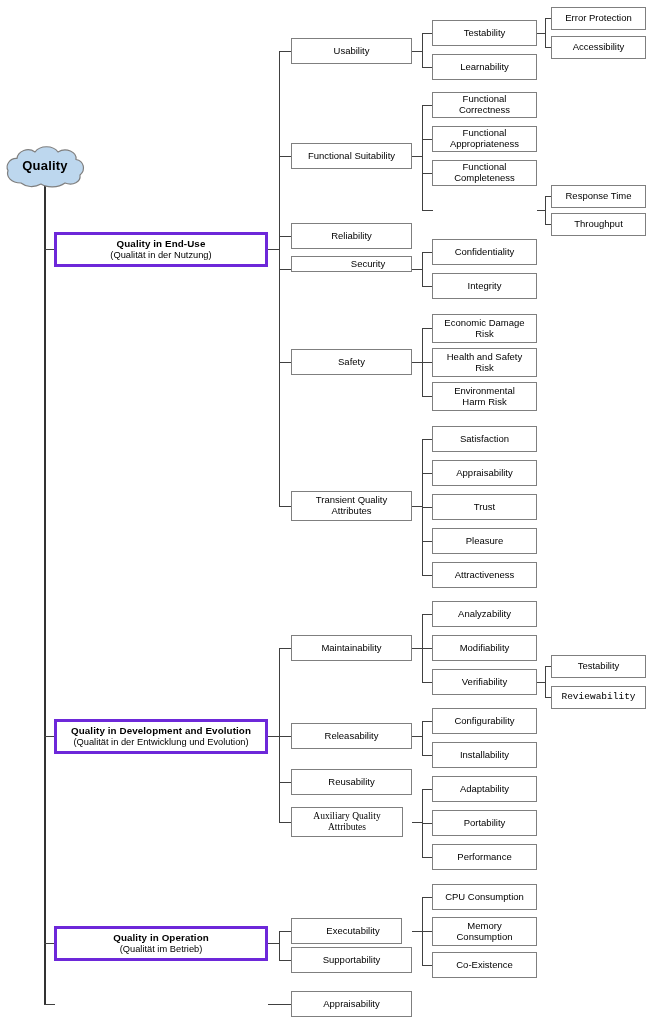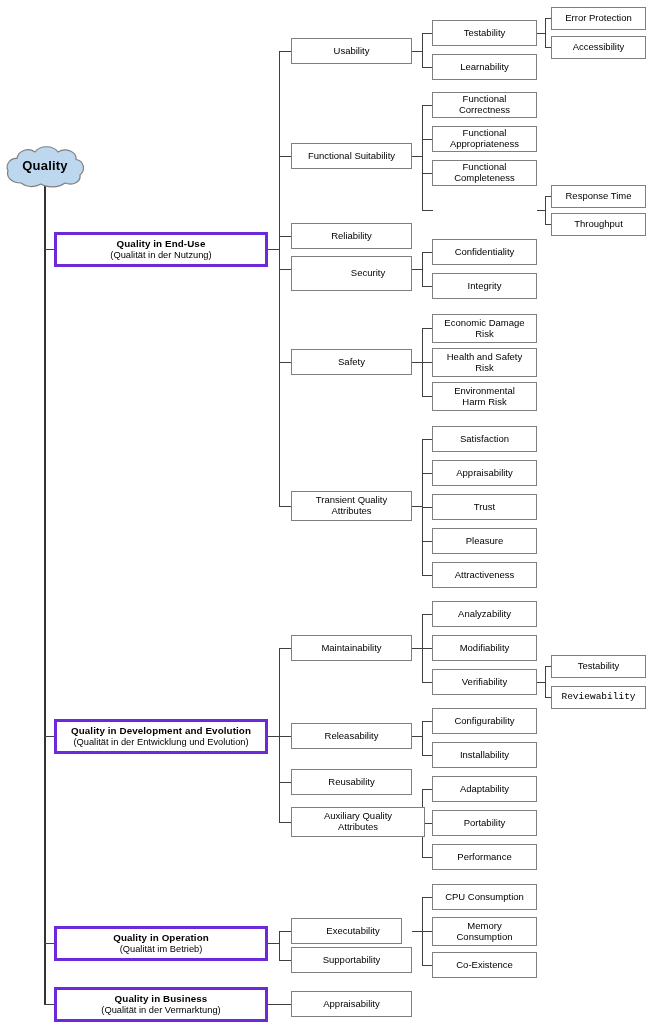--- a/index.html
+++ b/index.html
@@ -199,56 +199,50 @@
     </span>
   </div>
 
   <div class="node lvl1" style="left:54px;top:926px;width:214px;height:35px;">
     <span>
       <span class="t1">Quality in Operation</span>
       <span class="t2">(Qualität im Betrieb)</span>
     </span>
   </div>
 
-  <div class="node lvl1" style="left:54px;top:987px;width:214px;height:35px;">
-    <span>
-      <span class="t1">Quality in Business</span>
-      <span class="t2">(Qualität in der Vermarktung)</span>
-    </span>
-  </div>
 
   <div class="node" style="left:291px;top:38px;width:121px;height:26px;">
     <span class="lbl">Usability</span>
     </div>
   <div class="node" style="left:291px;top:143px;width:121px;height:26px;">
     <span class="lbl">Functional Suitability</span>
     </div>
   <div class="node" style="left:291px;top:223px;width:121px;height:26px;">
     <span class="lbl">Reliability</span>
     </div>
-  <div class="node" style="left:291px;top:256px;width:121px;height:35px;padding-left:35px;">
+  <div class="node" style="left:291px;top:256px;width:121px;height:16px;padding-left:35px;">
     <span class="lbl">Security</span>
     </div>
   <div class="node" style="left:291px;top:349px;width:121px;height:26px;">
     <span class="lbl">Safety</span>
     </div>
   <div class="node" style="left:291px;top:491px;width:121px;height:30px;">
     <span class="lbl">Transient Quality
 Attributes</span>
     </div>
   <div class="node" style="left:291px;top:635px;width:121px;height:26px;">
     <span class="lbl">Maintainability</span>
     </div>
   <div class="node" style="left:291px;top:723px;width:121px;height:26px;">
     <span class="lbl">Releasability</span>
     </div>
   <div class="node" style="left:291px;top:769px;width:121px;height:26px;">
     <span class="lbl">Reusability</span>
     </div>
-  <div class="node" style="left:291px;top:807px;width:134px;height:30px;">
+  <div class="node" style="left:291px;top:807px;width:112px;height:30px;font-family:Liberation Serif, serif;">
     <span class="lbl">Auxiliary Quality
 Attributes</span>
     </div>
   <div class="node" style="left:291px;top:918px;width:111px;height:26px;padding-left:15px;">
     <span class="lbl">Executability</span>
     </div>
   <div class="node" style="left:291px;top:947px;width:121px;height:26px;">
     <span class="lbl">Supportability</span>
     </div>
   <div class="node" style="left:291px;top:991px;width:121px;height:26px;">

